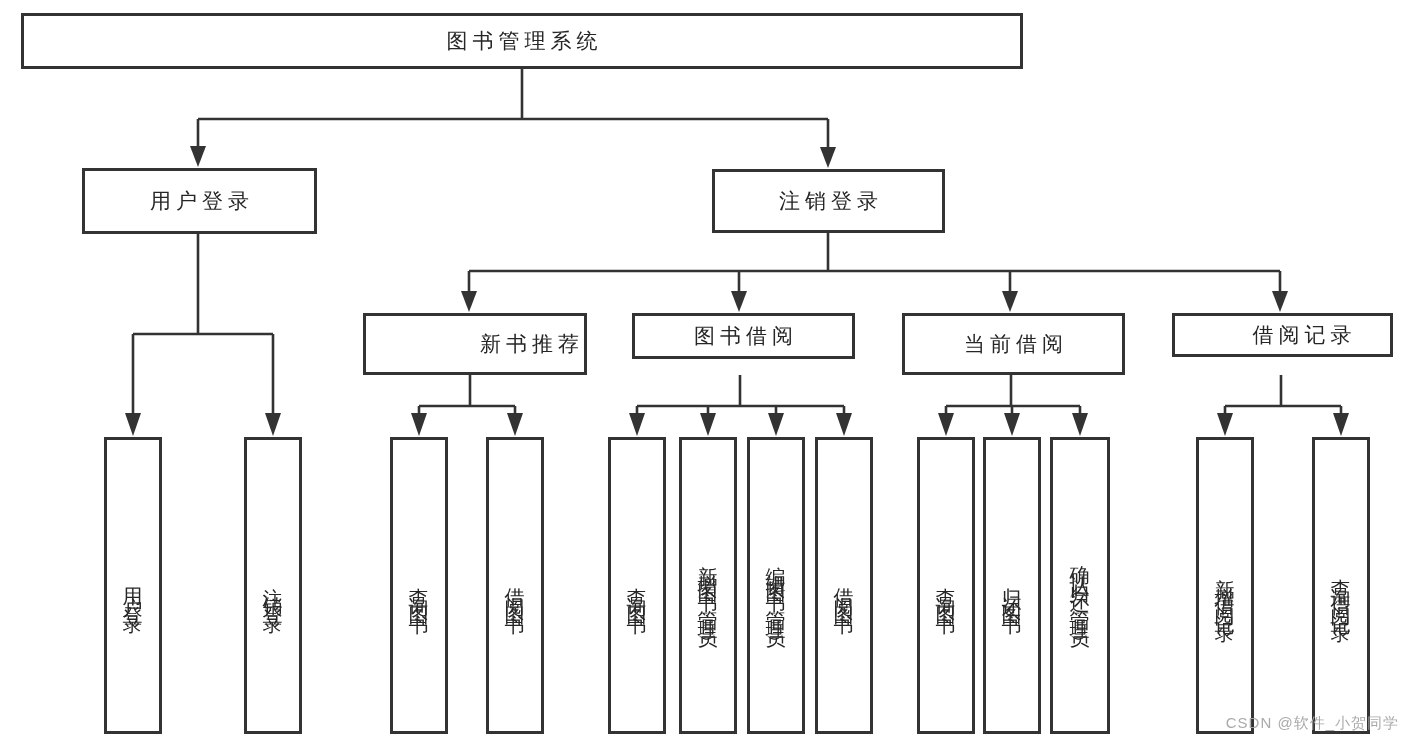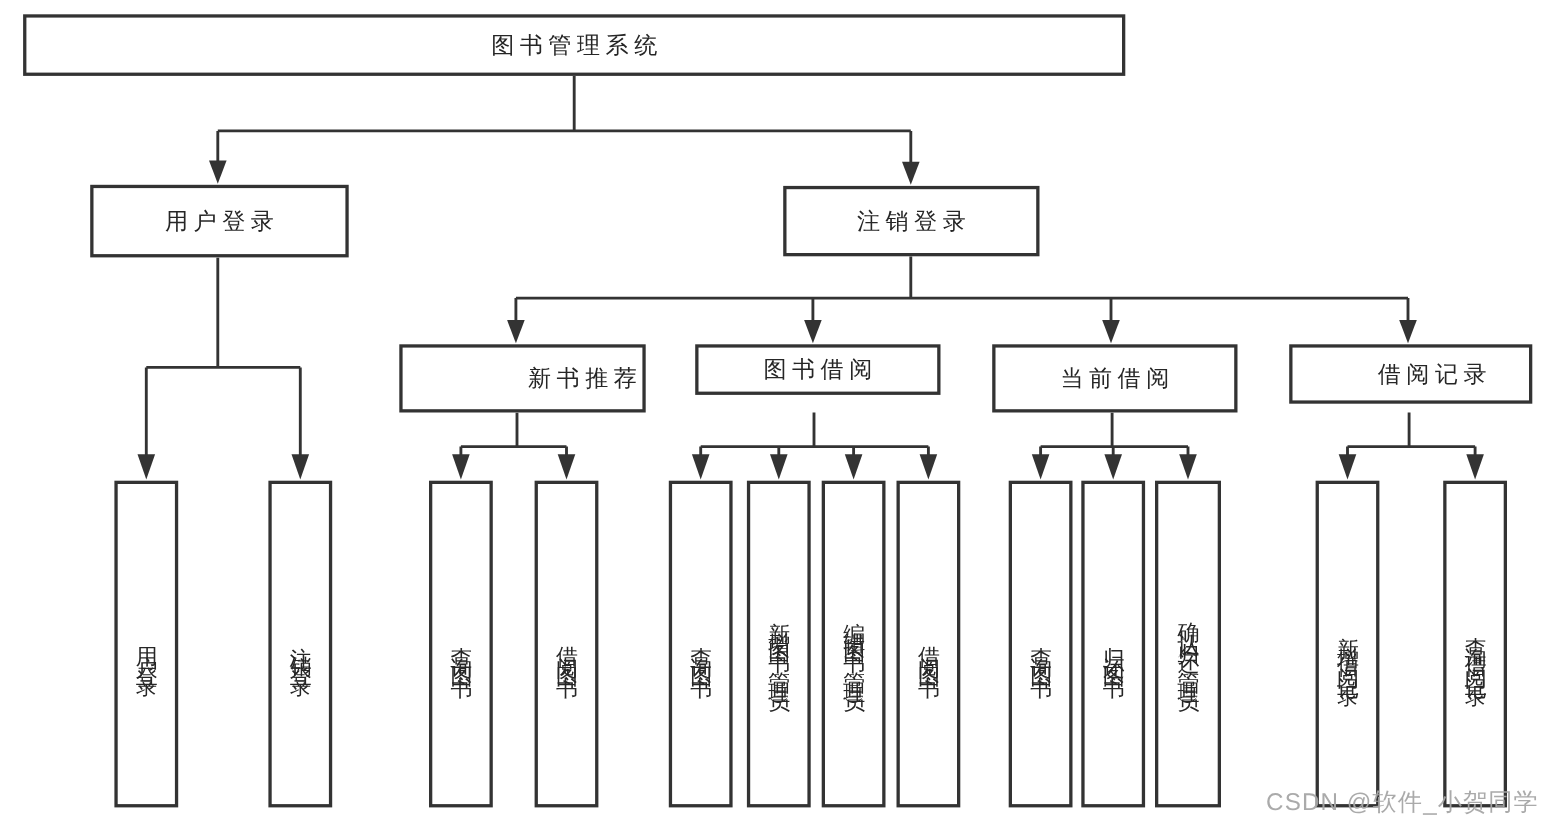--- a/index.html
+++ b/index.html
@@ -30,31 +30,31 @@
     white-space:nowrap;
     padding-top:9px;
   }
   
   #root   {left:21px;  top:13px;  width:1002px; height:56px;}
   #l2a    {left:82px;  top:168px; width:235px;  height:66px;}
   #l2b    {left:712px; top:169px; width:233px;  height:64px;}
   #l3a    {left:363px; top:313px; width:224px;  height:62px;justify-content:flex-end;}
   #l3b    {left:632px; top:313px; width:223px;  height:46px;}
   #l3c    {left:902px; top:313px; width:223px;  height:62px;}
-  #l3d    {left:1172px;top:313px; width:221px;  height:54px;padding-left:39px;}
+  #l3d    {left:1172px;top:313px; width:221px;  height:44px;padding-left:39px;}
   .leaf   {top:437px; width:58px; height:297px;}
   #lfA1{left:104px;} #lfA2{left:244px;}
   #lfB1{left:390px;} #lfB2{left:486px;}
   #lfC1{left:608px;} #lfC2{left:679px;} #lfC3{left:747px;} #lfC4{left:815px;}
   #lfD1{left:917px;} #lfD2{left:983px;} #lfD3{left:1050px;width:60px;}
   #lfE1{left:1196px;} #lfE2{left:1312px;}
   .watermark{
     position:absolute;
     right:6px; top:714px;
-    font-size:22px;
+    font-size:15px;
     color:rgba(165,165,165,0.95);
     letter-spacing:1px;
     z-index:3;
     white-space:nowrap;
   }
 </style>
 </head>
 <body>
 
 <div class="stage">

